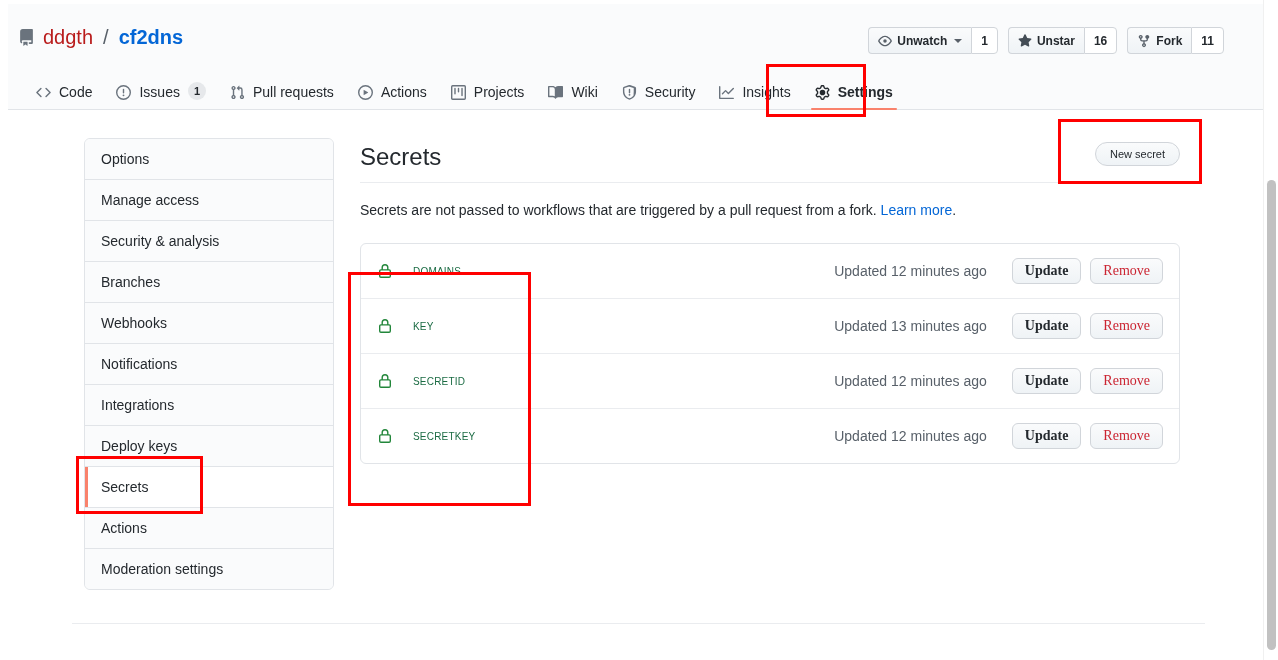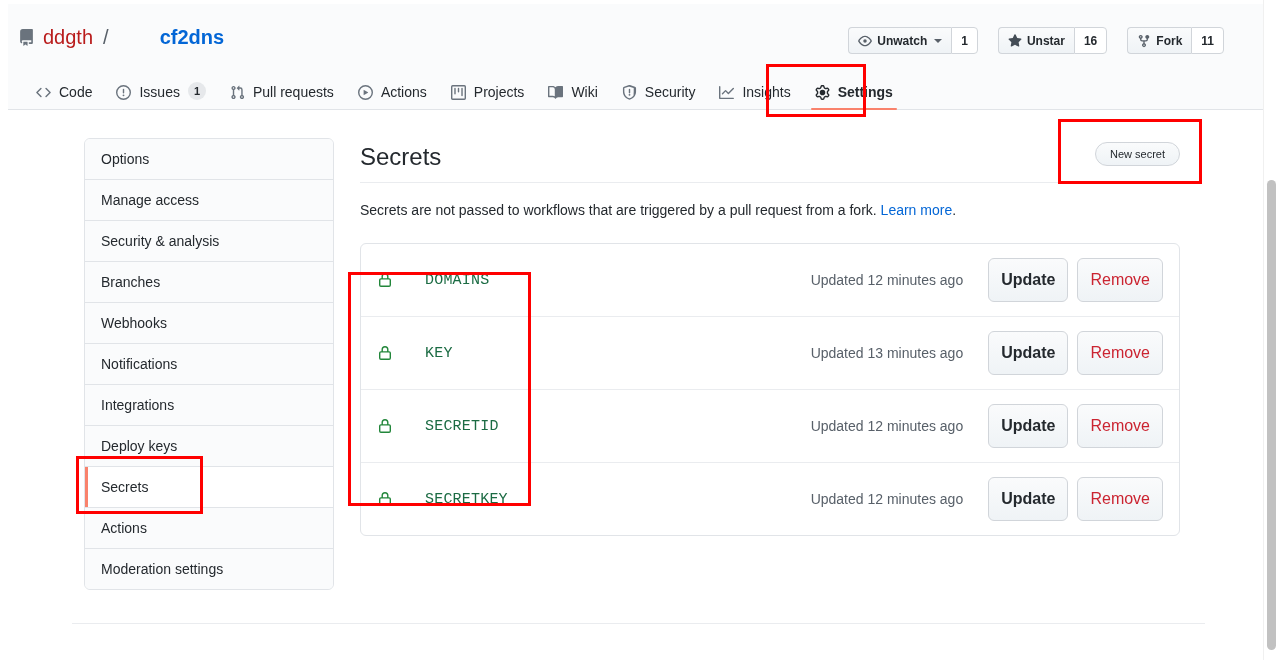--- a/index.html
+++ b/index.html
@@ -24,27 +24,27 @@
   .repo-title-row {
     position: absolute; left: 10px; top: 22px;
     display: flex; align-items: center; gap: 8px;
   }
   .repo-icon { width: 17px; height: 17px; color: #6a737d; display:block; }
   .repo-owner {
     color: #b91c1c; font-size: 20px; text-decoration: none;
   }
   .repo-sep { color: #586069; font-size: 20px; margin: 0 2px; }
   .repo-name {
-    color: #0366d6; font-size: 20px; font-weight: bold; text-decoration: none; margin-left: 41px;
+    color: #0366d6; font-size: 20px; font-weight: bold; text-decoration: none;
   }
 
   
   .repo-actions {
     position: absolute; right: 46px; top: 23px;
-    display: flex; align-items: flex-end; gap: 20px;
+    display: flex; align-items: flex-end; gap: 10px;
   }
   .btn-group { display: flex; align-items: stretch; height: 27px; }
   .btn-main {
     display: flex; align-items: center; gap: 5px;
     padding: 0 9px;
     background: linear-gradient(#fafbfc, #eff3f6);
     border: 1px solid #d1d5da;
     border-right: none;
     border-radius: 4px 0 0 4px;
     font-size: 12px; font-weight: bold; color: #24292e;
@@ -166,38 +166,38 @@
   }
   .secret-row {
     display: flex; align-items: center;
     padding: 14px 16px;
     border-bottom: 1px solid #eaecef;
     min-height: 54px;
   }
   .secret-row:last-child { border-bottom: none; justify-content: flex-end; }
   .lock-icon { width: 16px; height: 16px; color: #22863a; display: block; flex: none; }
   .secret-name {
-    margin-left: 32px;
-    font-family: Liberation Mono, monospace;
-    font-size: 15px;
+    margin-left: 20px;
+    font-family: Liberation Sans, sans-serif;
+    font-size: 10px;
     color: #1b6b43;
     letter-spacing: 0.2px;
   }
   .row-spacer { flex: 1; }
   .updated {
     font-size: 14px; color: #586069; white-space: nowrap;
     margin-right: 16px;
   }
   .row-btn {
-    padding: 12px 12px;
+    padding: 4px 12px;
     background: linear-gradient(#fafbfc, #eff3f6);
     border: 1px solid #d1d5da;
     border-radius: 6px;
-    font-size: 16px; font-weight: 600; color: #24292e;
-    cursor: pointer; margin-left: 9px;
+    font-size: 14px; font-weight: 600; color: #24292e;
+    cursor: pointer; margin-left: 9px; font-family: Liberation Serif, serif;
   }
   .row-btn.danger { color: #cb2431; font-weight: 400; }
 
   
   .bottom-rule {
     position: absolute; left: 72px; top: 623px;
     width: 1133px; height: 1px; background: #eaecef;
   }
 
   

